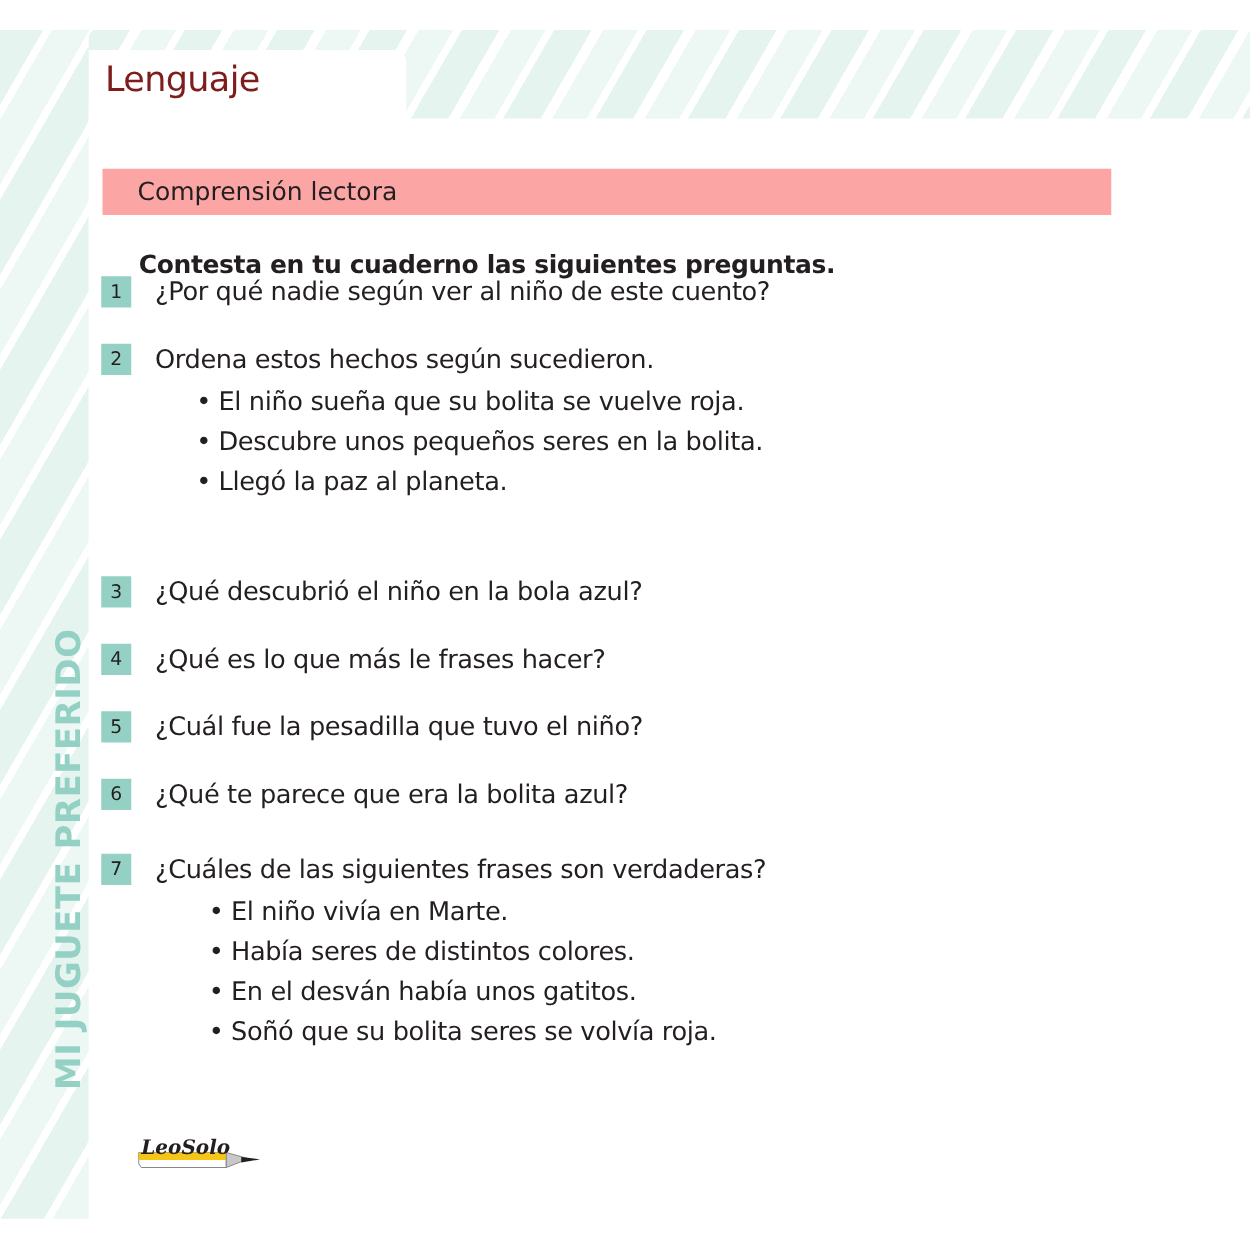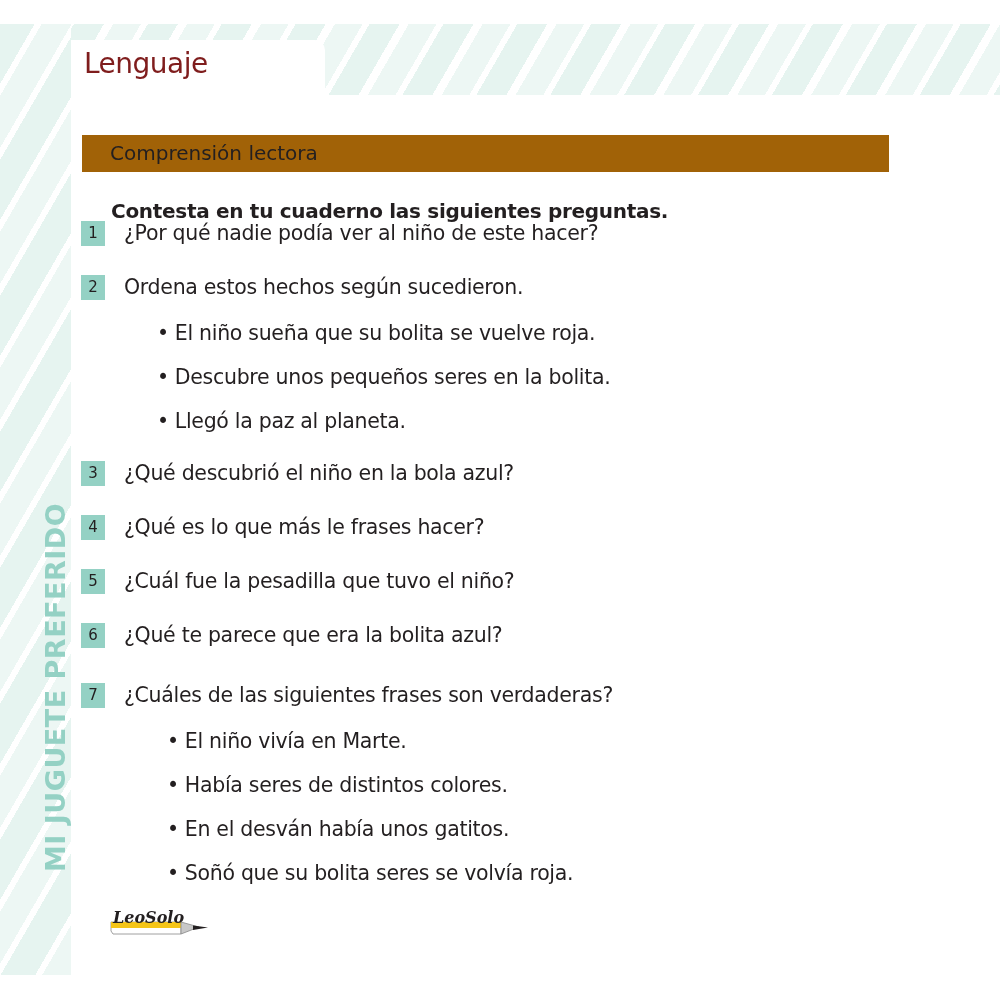--- a/index.html
+++ b/index.html
@@ -31,21 +31,21 @@
     }
     .side-title {
       position: absolute; left: 40px; top: 872px;
       transform-origin: left top; transform: rotate(-90deg);
       font-size: 27px; font-weight: bold; color: #94d1c4; white-space: nowrap;
       letter-spacing: 0.5px;
       font-family: "DejaVu Sans", sans-serif;
     }
     .section-bar {
       position: absolute; left: 82px; top: 135px; width: 807px; height: 37px;
-      background: #a16207;
+      background: #fca5a5;
     }
     .section-bar span {
       position: absolute; left: 28px; top: 6px; font-size: 20px; color: #231f20;
     }
     .instruction {
       position: absolute; left: 111px; top: 181px; font-size: 20px; font-weight: bold;
       letter-spacing: -0.3px;
       margin-top: 18px;
     }
     .q {
@@ -56,21 +56,21 @@
       font-size: 15px; text-align: center; line-height: 25px; flex: none;
     }
     .qtext {
       margin-left: 19px; font-size: 20.5px; line-height: 25px; white-space: nowrap;
       letter-spacing: -0.3px;
     }
     .bullets {
       position: absolute; left: 157px; margin: 0; padding: 0; list-style: none;
     }
     .bullets li {
-      font-size: 20.5px; line-height: 32px; white-space: nowrap; letter-spacing: -0.3px; margin-top: 12px;
+      font-size: 20.5px; line-height: 32px; white-space: nowrap; letter-spacing: -0.3px;
     }
     .bullets li::before {
       content: "\2022"; margin-right: 6px;
     }
     .logo {
       position: absolute; left: 109px; top: 904px; width: 100px; height: 34px; text-align: center;
     }
   </style>
 </head>
 <body>
@@ -84,21 +84,21 @@
 <div class="side-title">MI JUGUETE PREFERIDO</div>
 
 <div class="section-bar">
   <span>Comprensión lectora</span>
 </div>
 
 <div class="instruction">Contesta en tu cuaderno las siguientes preguntas.</div>
 
 <div class="q" style="top:221px;">
   <div class="qnum">1</div>
-  <div class="qtext">¿Por qué nadie podía ver al niño de este hacer?</div>
+  <div class="qtext">¿Por qué nadie según ver al niño de este cuento?</div>
 </div>
 
 <div class="q" style="top:275px;">
   <div class="qnum">2</div>
   <div class="qtext">Ordena estos hechos según sucedieron.</div>
 </div>
 <ul class="bullets" style="top:305px;">
   <li>El niño sueña que su bolita se vuelve roja.</li>
   <li>Descubre unos pequeños seres en la bolita.</li>
   <li>Llegó la paz al planeta.</li>

